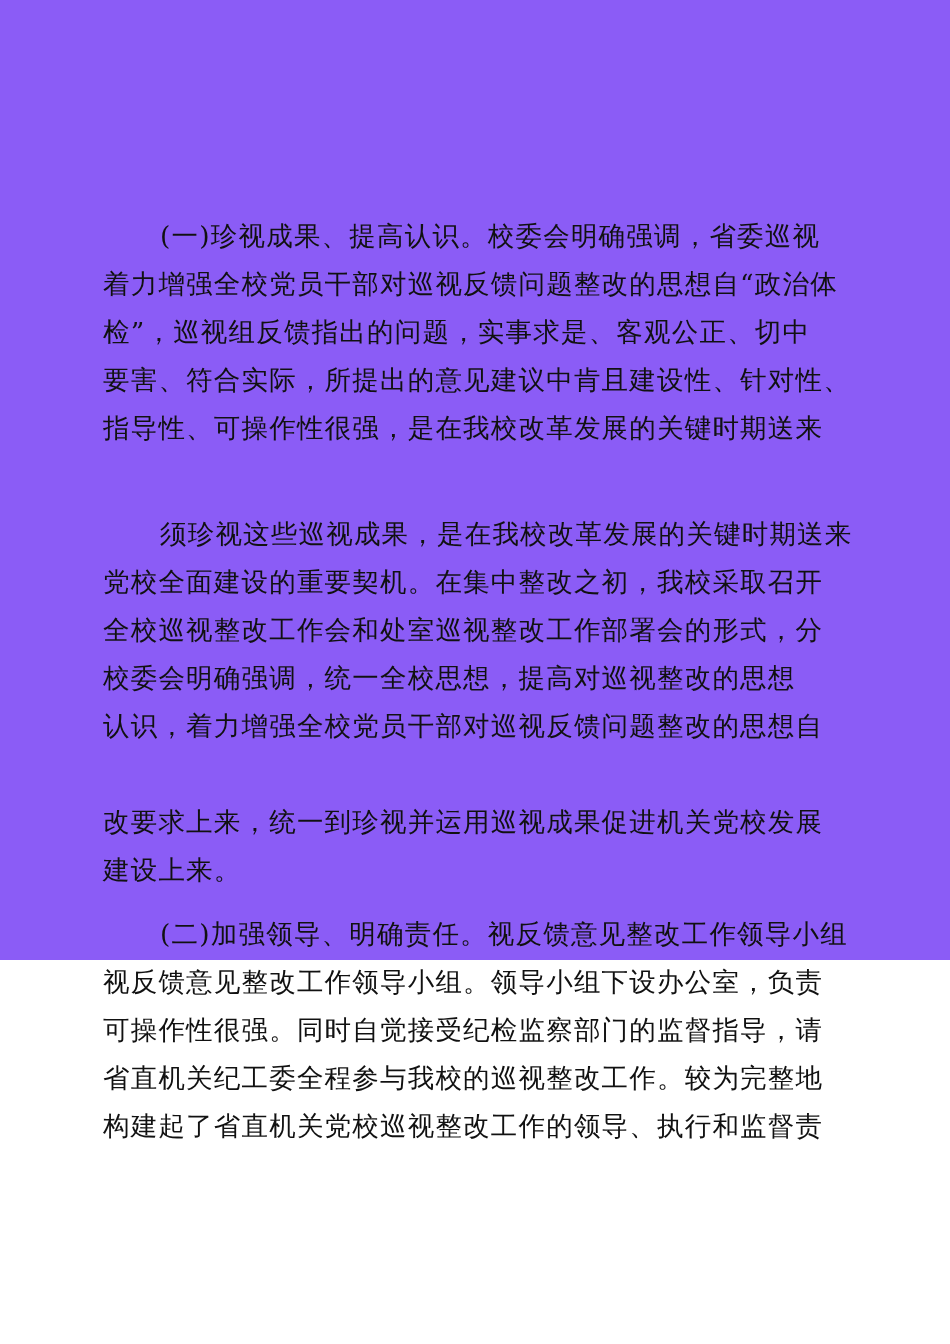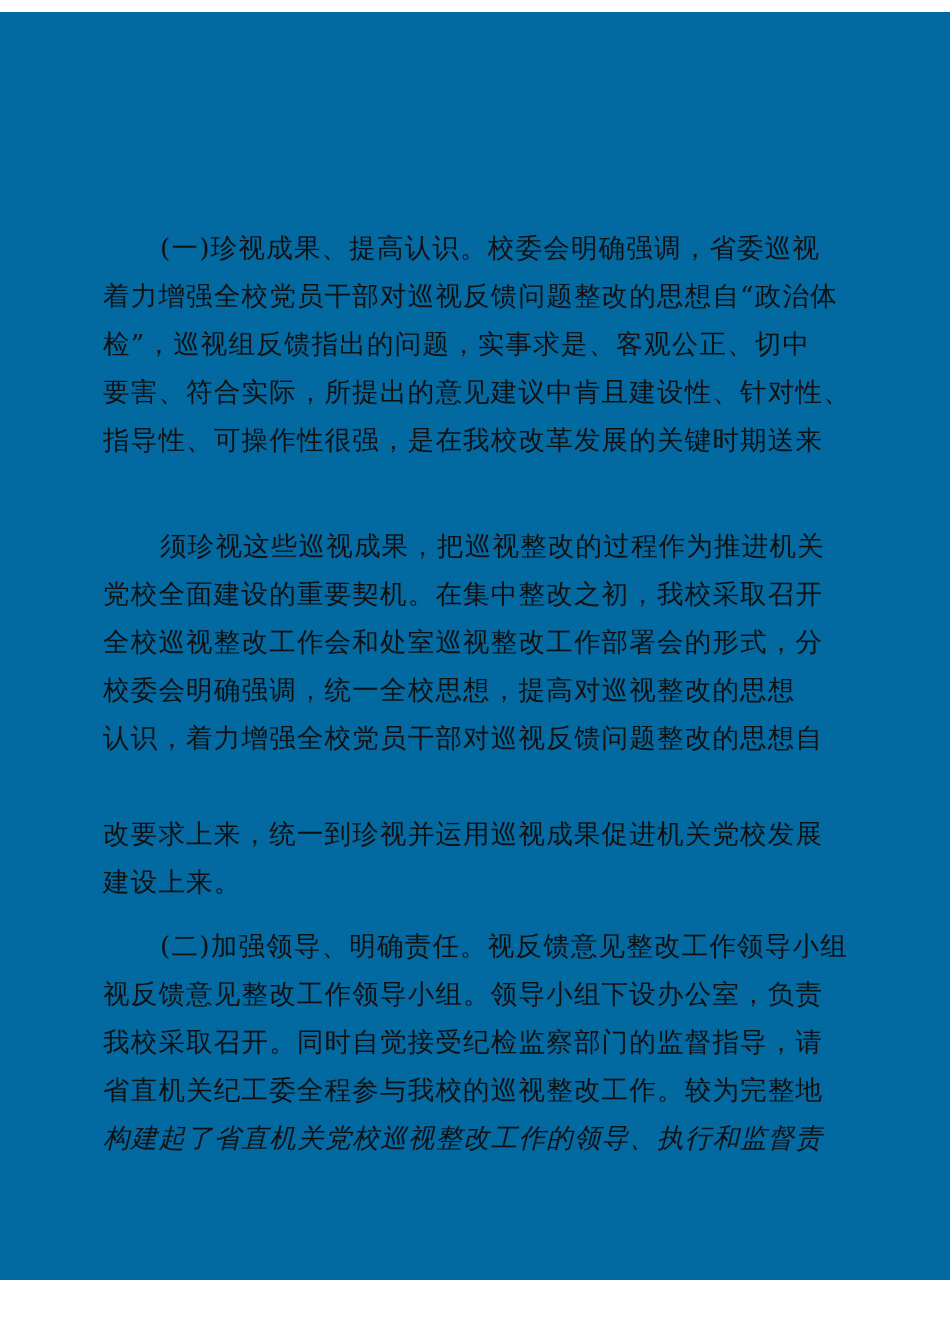--- a/index.html
+++ b/index.html
@@ -1,18 +1,18 @@
 <!DOCTYPE html>
 <html><head>
 <meta charset="utf-8">
 <style>
   html, body { margin: 0; padding: 0; background: #ffffff; }
   body { width: 950px; height: 1344px; position: relative; overflow: hidden; }
   .page {
-    position: absolute; left: 0; top: 12px; width: 950px; height: 1268px; background: #0369a1;
+    position: absolute; left: 0; top: 0; width: 950px; height: 960px; background: #8b5cf6;
   }
   .line {
     position: absolute;
     left: 103px;
     height: 48px;
     line-height: 48px;
     font-family: "DejaVu Serif", "Liberation Serif", serif;
     font-size: 26.5px;
     color: #111111;
     white-space: nowrap;
@@ -24,27 +24,27 @@
 <body>
 
 <div class="page">
 
   <div class="line indent" style="top:212px;">(一)珍视成果、提高认识。校委会明确强调，省委巡视</div>
   <div class="line" style="top:260px;">着力增强全校党员干部对巡视反馈问题整改的思想自“政治体</div>
   <div class="line" style="top:308px;">检”，巡视组反馈指出的问题，实事求是、客观公正、切中</div>
   <div class="line" style="top:356px;">要害、符合实际，所提出的意见建议中肯且建设性、针对性、</div>
   <div class="line" style="top:404px;">指导性、可操作性很强，是在我校改革发展的关键时期送来</div>
 
-  <div class="line indent" style="top:510px;">须珍视这些巡视成果，把巡视整改的过程作为推进机关</div>
+  <div class="line indent" style="top:510px;">须珍视这些巡视成果，是在我校改革发展的关键时期送来</div>
   <div class="line" style="top:558px;">党校全面建设的重要契机。在集中整改之初，我校采取召开</div>
   <div class="line" style="top:606px;">全校巡视整改工作会和处室巡视整改工作部署会的形式，分</div>
   <div class="line" style="top:654px;">校委会明确强调，统一全校思想，提高对巡视整改的思想</div>
   <div class="line" style="top:702px;">认识，着力增强全校党员干部对巡视反馈问题整改的思想自</div>
   <div class="line" style="top:798px;">改要求上来，统一到珍视并运用巡视成果促进机关党校发展</div>
   <div class="line" style="top:846px;">建设上来。</div>
 
   <div class="line indent" style="top:910px;">(二)加强领导、明确责任。视反馈意见整改工作领导小组</div>
   <div class="line" style="top:958px;">视反馈意见整改工作领导小组。领导小组下设办公室，负责</div>
-  <div class="line" style="top:1006px;">我校采取召开。同时自觉接受纪检监察部门的监督指导，请</div>
+  <div class="line" style="top:1006px;">可操作性很强。同时自觉接受纪检监察部门的监督指导，请</div>
   <div class="line" style="top:1054px;">省直机关纪工委全程参与我校的巡视整改工作。较为完整地</div>
-  <div class="line" style="top:1102px;font-style:italic;">构建起了省直机关党校巡视整改工作的领导、执行和监督责</div>
+  <div class="line" style="top:1102px;">构建起了省直机关党校巡视整改工作的领导、执行和监督责</div>
 
 </div>
 
 </body></html>

